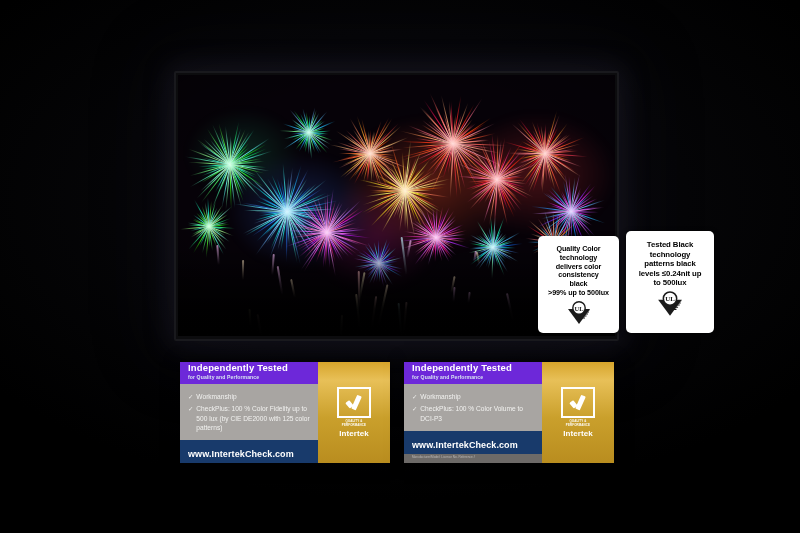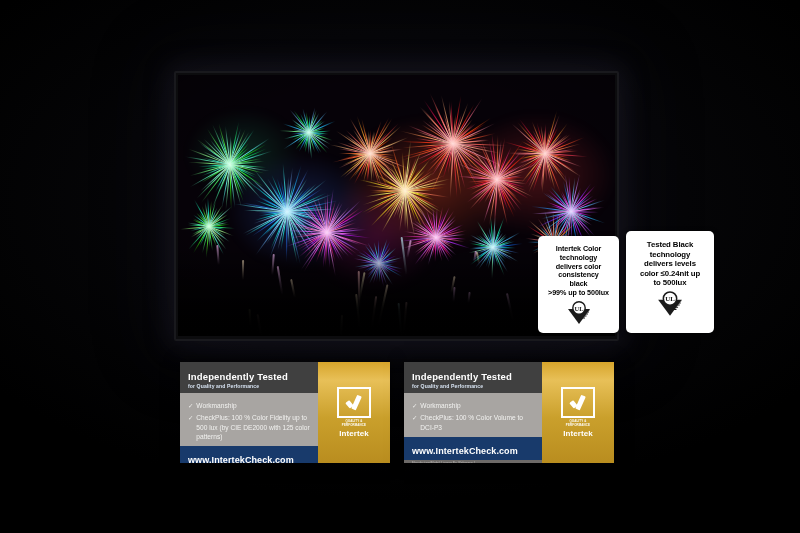--- a/index.html
+++ b/index.html
@@ -50,21 +50,21 @@
   #callout-color{left:538px;top:236px;width:81px;height:97px;}
   #callout-color .ctext{font-size:7.2px;}
   #callout-black{left:626px;top:231px;width:88px;height:102px;}
   #callout-black .ctext{font-size:7.8px;}
 
   
   .cert{position:absolute;display:flex;overflow:hidden;
         box-shadow:0 0 14px rgba(0,0,0,.6);}
   .cert .left{position:relative;flex:1;display:flex;flex-direction:column;
         background:#b3b0ad;}
-  .cert .hdr{background:#404040;padding:9px 8px 4px;}
+  .cert .hdr{background:#6d28d9;padding:0 8px 4px;}
   .cert .hdr .h1{color:#fff;font-weight:bold;font-size:9.5px;letter-spacing:.15px;}
   .cert .hdr .h2{color:#d7e3f2;font-weight:bold;font-size:5.1px;margin-top:1px;letter-spacing:.1px;}
   .cert .body{flex:1;padding:8px 8px 2px;background:#a8a5a2;}
   .cert .li{color:#f2f2f0;font-size:6.6px;line-height:1.42;margin-bottom:3px;
         display:flex;gap:3px;}
   .cert .li .ck{font-size:6.4px;opacity:.95;}
   .cert .urlbar{background:#183a6b;padding:3px 8px 2px;}
   .cert .urlbar span{color:#fff;font-weight:bold;font-size:9px;letter-spacing:.1px;}
   .cert .fine{background:#6d6a68;color:#bdbab8;font-size:3.1px;
         padding:2px 8px 3px;line-height:1.25;}
@@ -951,21 +951,21 @@
           <div class="trail" style="left:23.1%;top:73.0%;height:29px;transform:rotate(-9.2deg);background:linear-gradient(to bottom,hsla(300,100%,88%,.9),hsla(300,100%,60%,0));"></div>
           <div class="trail" style="left:21.4%;top:68.5%;height:21px;transform:rotate(4.2deg);background:linear-gradient(to bottom,hsla(300,100%,88%,.9),hsla(300,100%,60%,0));"></div>
         </div>
       <div class="bottom-dark"></div>
       <div class="vign"></div>
     </div>
   </div>
 
   <div class="callout" id="callout-color">
     <div class="ctext">
-      <div>Intertek Color</div>
+      <div>Quality Color</div>
       <div>technology</div>
       <div>delivers color</div>
       <div>consistency</div>
       <div>black</div>
       <div>&gt;99% up to 500lux</div>
     </div>
     <div class="ul">
       <svg width="26" height="24" viewBox="0 0 26 24">
         <path d="M2 8 L24 8 L13 23 Z" fill="#1b1b1b"></path>
         <g stroke="#1b1b1b" stroke-width="1">
@@ -974,22 +974,22 @@
         <circle cx="13" cy="7" r="6.2" fill="#fff" stroke="#1b1b1b" stroke-width="1.4"></circle>
         <text x="13" y="9.6" font-size="6.4" font-family="Liberation Serif, serif" font-weight="bold" fill="#1b1b1b" text-anchor="middle">UL</text>
       </svg>
     </div>
   </div>
 
   <div class="callout" id="callout-black">
     <div class="ctext">
       <div>Tested Black</div>
       <div>technology</div>
-      <div>delivers levels</div>
-      <div>color ≤0.24nit up</div>
+      <div>patterns black</div>
+      <div>levels ≤0.24nit up</div>
       <div>to 500lux</div>
     </div>
     <div class="ul">
       <svg width="28" height="26" viewBox="0 0 26 24">
         <path d="M2 8 L24 8 L13 23 Z" fill="#1b1b1b"></path>
         <g stroke="#1b1b1b" stroke-width="1">
           <path d="M20 9 L23.5 9 M19 11 L23 11 M18 13 L22 13 M17 15 L20.5 15 M16 17 L19 17"></path>
         </g>
         <circle cx="13" cy="7" r="6.2" fill="#fff" stroke="#1b1b1b" stroke-width="1.4"></circle>
         <text x="13" y="9.6" font-size="6.4" font-family="Liberation Serif, serif" font-weight="bold" fill="#1b1b1b" text-anchor="middle">UL</text>

